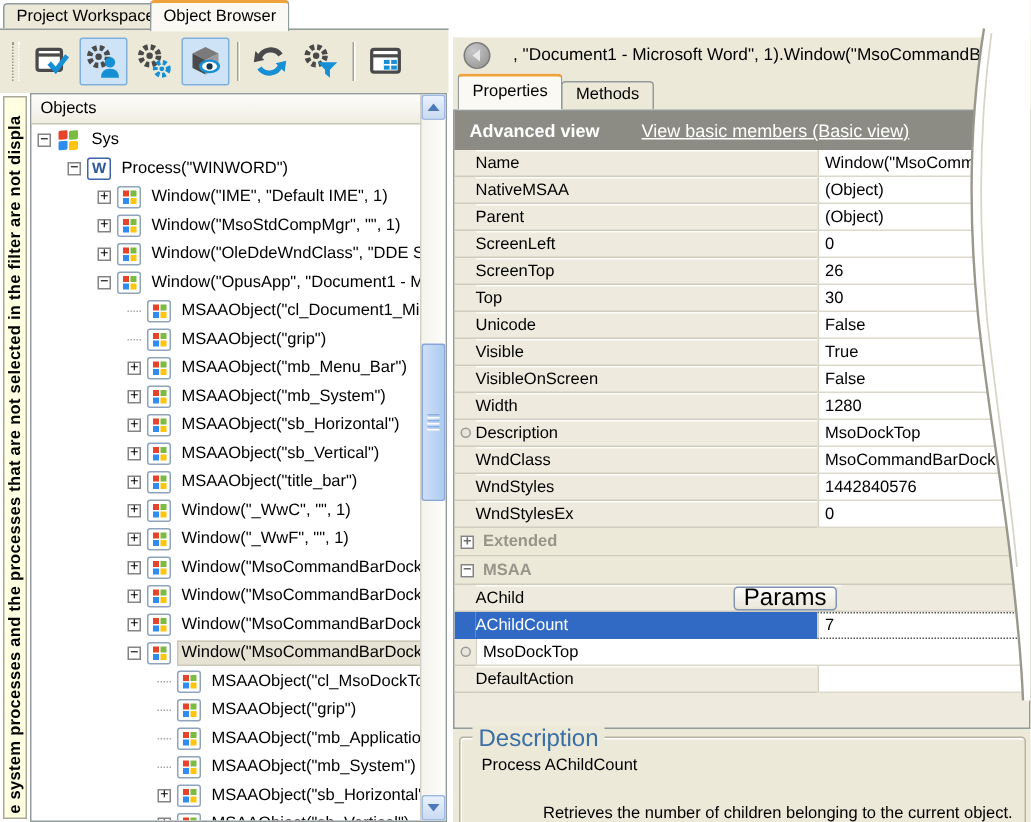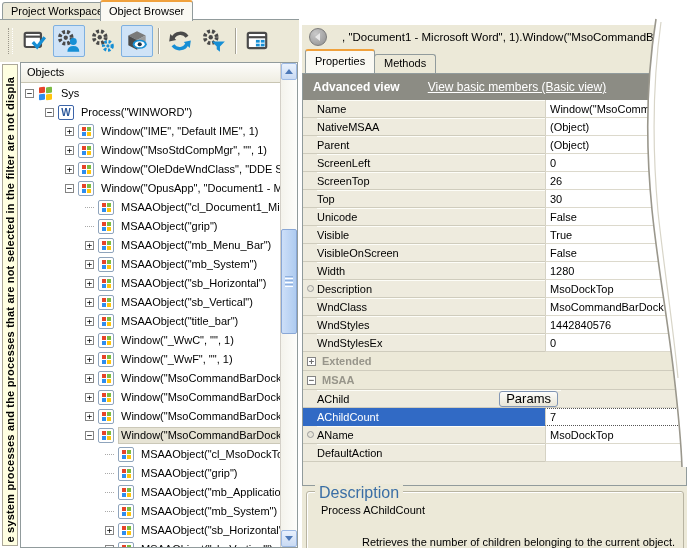--- a/index.html
+++ b/index.html
@@ -110,21 +110,21 @@
        border-bottom:1px solid #CFCCBD;box-shadow:0 1px 0 #FDFDF8 inset;}
   .prow .vcell{flex:1;background:#fff;border-bottom:1px solid #DCD9CC;border-left:1px solid #D5D2C4;
        display:flex;align-items:center;padding-left:4px;}
   .prow.sel .mark,.prow.sel .pkey{background:#316AC5;border-bottom-color:#316AC5;color:#fff;box-shadow:none;}
   .prow.sel .vcell{border-top:1px dotted #555;border-bottom:1px dotted #555;}
   .grow{height:18px;display:flex;align-items:center;background:#ECE9D8;
        border-bottom:1px solid #CFCCBD;font-weight:bold;color:#97958A;}
   .grow .expander{margin:0 6px 0 4px;color:#6f6f6f;}
   .paramsbtn{margin-left:auto;margin-right:3px;height:16px;min-width:52px;
        background:linear-gradient(#FDFDFB,#E9E6D8);border:1px solid #8296B4;border-radius:3px;
-       font-size:13px;font-family:inherit;line-height:13px;padding:0 6px;}
+       font-size:16px;font-family:inherit;line-height:13px;padding:0 6px;}
   
   .descbox{position:absolute;left:4px;top:466px;width:376px;height:78px;
        border:1px solid #B8B4A2;border-radius:3px;box-shadow:1px 1px 0 #fff inset;}
   .desctitle{position:absolute;left:8px;top:-8px;background:#ECE9D8;padding:0 4px;
        color:#3A6EA5;font-size:16px;}
   .descline1{position:absolute;left:14px;top:12px;}
   .descline2{position:absolute;left:14px;top:44px;margin-left:41px;}
   
   .curl{position:absolute;left:0;top:0;pointer-events:none;}
 </style>
@@ -574,21 +574,20 @@
           <span class="pkey" style="width: 244px;">AChild<button class="paramsbtn">Params</button></span>
           <div class="vcell" style="background: transparent; border-left: none;"></div>
         </div>
         <div class="prow sel">
           <span class="mark"></span>
           <span class="pkey">AChildCount</span>
           <div class="vcell">7</div>
         </div>
         <div class="prow">
           <span class="mark dot"></span>
-          <span class="pkey">AName</span>
           <div class="vcell">MsoDockTop</div>
         </div>
         <div class="prow">
           <span class="mark"></span>
           <span class="pkey">DefaultAction</span>
           <div class="vcell"></div>
         </div>
       </div>
   </div>
   <div class="descbox">

